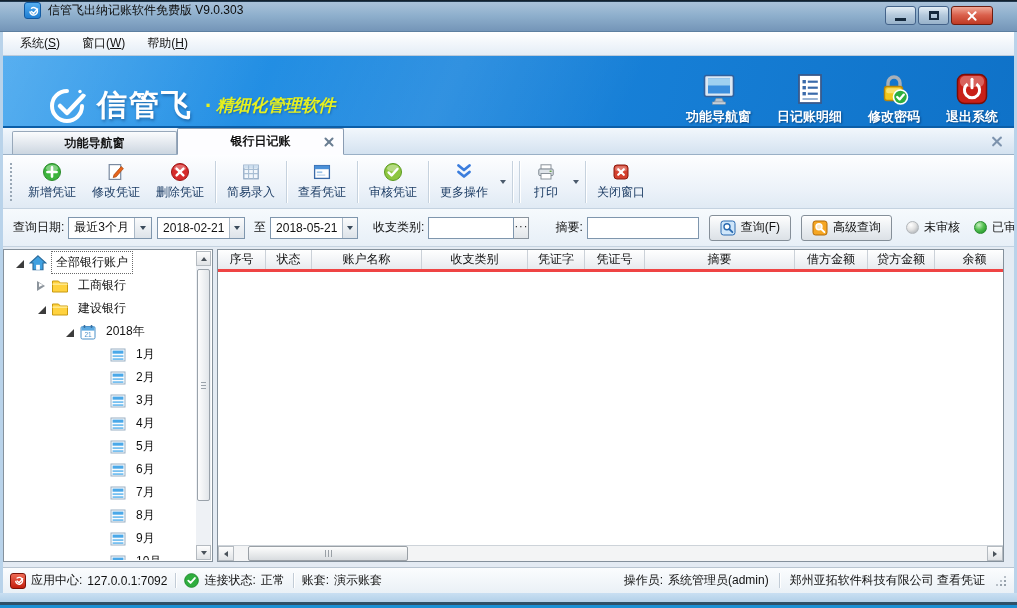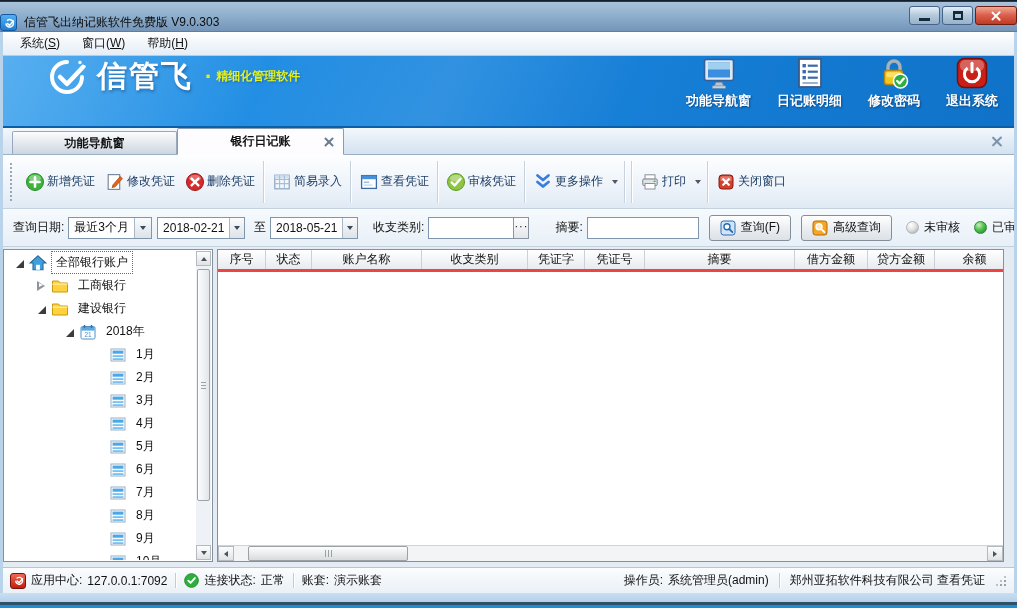--- a/index.html
+++ b/index.html
@@ -6,21 +6,21 @@
   html,body { margin:0; padding:0; }
   body {
     width:1017px; height:608px; position:relative; overflow:hidden;
     font-family:"Liberation Sans","DejaVu Sans",sans-serif;
     background:#b9d3ea; font-size:12px; color:#111;
   }
   
   .top-edge { height:2px; background:linear-gradient(#0b141d,#2a455f); }
   .titlebar {
     height:30px; background:linear-gradient(#aac2da,#8fb0cd 45%,#7495b8);
-    display:flex; align-items:flex-end; padding:0 0;
+    display:flex; align-items:flex-start; padding:0 24px;
     border-bottom:1px solid #5d7fa0;
   }
   .app-icon16 { width:17px; height:17px; border-radius:3px;
     background:linear-gradient(#55aef0,#1f7ed2); border:1px solid #1259a0;
     display:flex; align-items:center; justify-content:center; }
   .title-text { margin-left:7px; color:#0c0c0c; }
   .win-controls { margin-left:auto; display:flex; gap:2px; align-self:flex-start; margin-top:4px; }
   .wbtn { width:31px; height:19px; border:1px solid #44638a; border-radius:3px;
     background:linear-gradient(#e4eef6,#b4c9dc 48%,#98b2ca);
     display:flex; align-items:center; justify-content:center; }
@@ -33,30 +33,30 @@
 
   .frame-content { margin:0 3px; }
 
   
   .menubar { height:24px; background:linear-gradient(#ffffff,#e4edf6);
     border-bottom:1px solid #bccbdb; display:flex; align-items:center; padding-left:6px; }
   .menu-item { padding:3px 11px; }
   .mn { text-decoration:underline; }
 
   
-  .banner { height:72px; position:relative; overflow:hidden; display:flex; align-items:flex-start;
+  .banner { height:72px; position:relative; overflow:hidden; display:flex; align-items:flex-end;
     background:linear-gradient(105deg,#2e9bec 0%,#1a85dd 45%,#0f72c8 100%);
     border-bottom:2px solid #0b5ea8; }
   .banner::before { content:""; position:absolute; inset:0;
     background:linear-gradient(115deg,rgba(255,255,255,.20) 0%,rgba(255,255,255,0) 26%,rgba(255,255,255,.10) 44%,rgba(255,255,255,0) 62%); }
   .logo-wrap { display:flex; align-items:center; margin-left:44px; position:relative; z-index:1; }
   .logo-text { font-size:30px; font-weight:bold; color:#fff; letter-spacing:2px; margin-left:10px;
     text-shadow:1px 2px 3px rgba(0,40,90,.4); }
   .dot { color:#e6f01e; font-size:22px; font-weight:bold; margin:0 4px 0 12px; }
-  .slogan { font-size:12px; font-weight:bold; color:#e6f01e;
+  .slogan { font-size:17px; font-weight:bold; font-style:italic; color:#e6f01e;
     text-shadow:1px 1px 2px rgba(0,40,90,.35); }
   .banner-actions { margin-left:auto; margin-right:16px; display:flex; gap:26px; position:relative; z-index:1; }
   .baction { display:flex; flex-direction:column; align-items:center; gap:2px;
     color:#fff; font-weight:bold; font-size:13px; text-shadow:1px 1px 2px rgba(0,30,70,.55); }
 
   
   .tabrow { height:27px; background:linear-gradient(#f2f7fc,#d4e2f0);
     display:flex; align-items:flex-end; padding-left:9px; position:relative;
     border-bottom:1px solid #9ab0c6; }
   .tab { font-weight:bold; display:flex; align-items:center; justify-content:center; }
@@ -71,21 +71,21 @@
   .tab-close::before { transform:rotate(45deg);} .tab-close::after{ transform:rotate(-45deg);}
   .row-close { position:absolute; right:12px; top:8px; width:11px; height:11px; }
   .row-close::before,.row-close::after { content:""; position:absolute; left:4.5px; top:-1px;
     width:2.2px; height:13px; background:#7d93ad; border-radius:1px; }
   .row-close::before { transform:rotate(45deg);} .row-close::after{ transform:rotate(-45deg);}
 
   
   .toolbar { height:54px; background:linear-gradient(#fdfeff,#ecf2f9 65%,#e0eaf4);
     border-bottom:1px solid #c4d2e0; display:flex; align-items:center; padding-left:4px; }
   .gripper { width:5px; height:38px; border-left:2px dotted #9aa8b6; margin:0 5px 0 3px; }
-  .tbtn { min-width:64px; height:48px; display:flex; flex-direction:row; align-items:center;
+  .tbtn { min-width:64px; height:48px; display:flex; flex-direction:column; align-items:center;
     justify-content:center; gap:2px; font-size:12px; color:#1c3c64; padding:0 5px; white-space:nowrap; }
   .tsep { width:1px; height:42px; background:#c6d2de; box-shadow:1px 0 0 #fff; margin:0 3px; }
   .tgroup { display:flex; align-items:center; }
   .tdrop { width:13px; height:48px; display:flex; align-items:center; justify-content:center; }
   .tri-down { width:0; height:0; border-left:3.5px solid transparent; border-right:3.5px solid transparent; border-top:4px solid #4a5a6c; }
 
   
   .filterbar { height:38px; background:linear-gradient(#f6fafd,#e7eff7); border-bottom:1px solid #c4d2e0;
     display:flex; align-items:center; padding:3px 10px; overflow:hidden; white-space:nowrap; }
   .flabel { margin-right:4px; }

